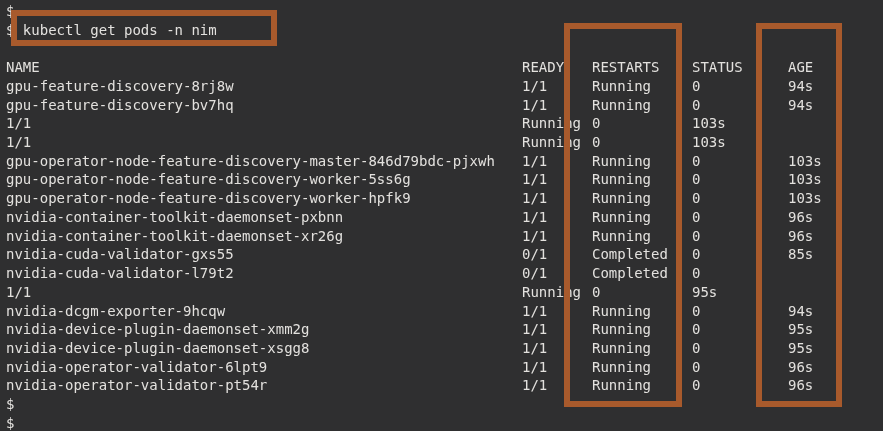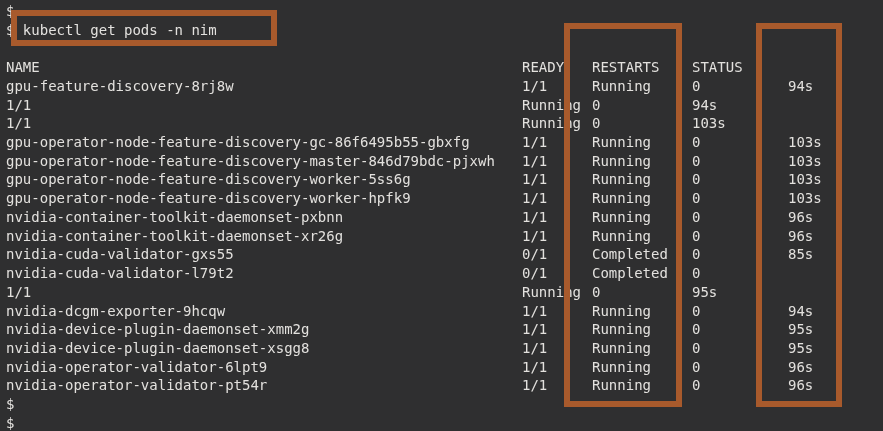--- a/index.html
+++ b/index.html
@@ -43,27 +43,28 @@
 
   <div class="line"><span>$</span><span class="cmd">kubectl get pods -n nim</span></div>
 
   <div class="line"></div>
 
   <div class="line trow">
     <span>NAME</span>
     <span>READY</span>
     <span>RESTARTS</span>
     <span>STATUS</span>
+    <span>AGE</span>
   </div>
 
   <div id="rows">
       <div class="line trow"><span>gpu-feature-discovery-8rj8w</span><span>1/1</span><span>Running</span><span>0</span><span>94s</span></div>
-      <div class="line trow"><span>1/1</span><span>Running</span><span>0</span><span>94s</span></div>
+      <div class="line trow"><span>gpu-feature-discovery-bv7hq</span><span>1/1</span><span>Running</span><span>0</span><span>94s</span></div>
       <div class="line trow"><span>1/1</span><span>Running</span><span>0</span><span>103s</span></div>
-      <div class="line trow"><span>gpu-operator-node-feature-discovery-gc-86f6495b55-gbxfg</span><span>1/1</span><span>Running</span><span>0</span><span>103s</span></div>
+      <div class="line trow"><span>1/1</span><span>Running</span><span>0</span><span>103s</span></div>
       <div class="line trow"><span>gpu-operator-node-feature-discovery-master-846d79bdc-pjxwh</span><span>1/1</span><span>Running</span><span>0</span><span>103s</span></div>
       <div class="line trow"><span>gpu-operator-node-feature-discovery-worker-5ss6g</span><span>1/1</span><span>Running</span><span>0</span><span>103s</span></div>
       <div class="line trow"><span>gpu-operator-node-feature-discovery-worker-hpfk9</span><span>1/1</span><span>Running</span><span>0</span><span>103s</span></div>
       <div class="line trow"><span>nvidia-container-toolkit-daemonset-pxbnn</span><span>1/1</span><span>Running</span><span>0</span><span>96s</span></div>
       <div class="line trow"><span>nvidia-container-toolkit-daemonset-xr26g</span><span>1/1</span><span>Running</span><span>0</span><span>96s</span></div>
       <div class="line trow"><span>nvidia-cuda-validator-gxs55</span><span>0/1</span><span>Completed</span><span>0</span><span>85s</span></div>
       <div class="line trow"><span>nvidia-cuda-validator-l79t2</span><span>0/1</span><span>Completed</span><span>0</span></div>
       <div class="line trow"><span>1/1</span><span>Running</span><span>0</span><span>95s</span></div>
       <div class="line trow"><span>nvidia-dcgm-exporter-9hcqw</span><span>1/1</span><span>Running</span><span>0</span><span>94s</span></div>
       <div class="line trow"><span>nvidia-device-plugin-daemonset-xmm2g</span><span>1/1</span><span>Running</span><span>0</span><span>95s</span></div>

